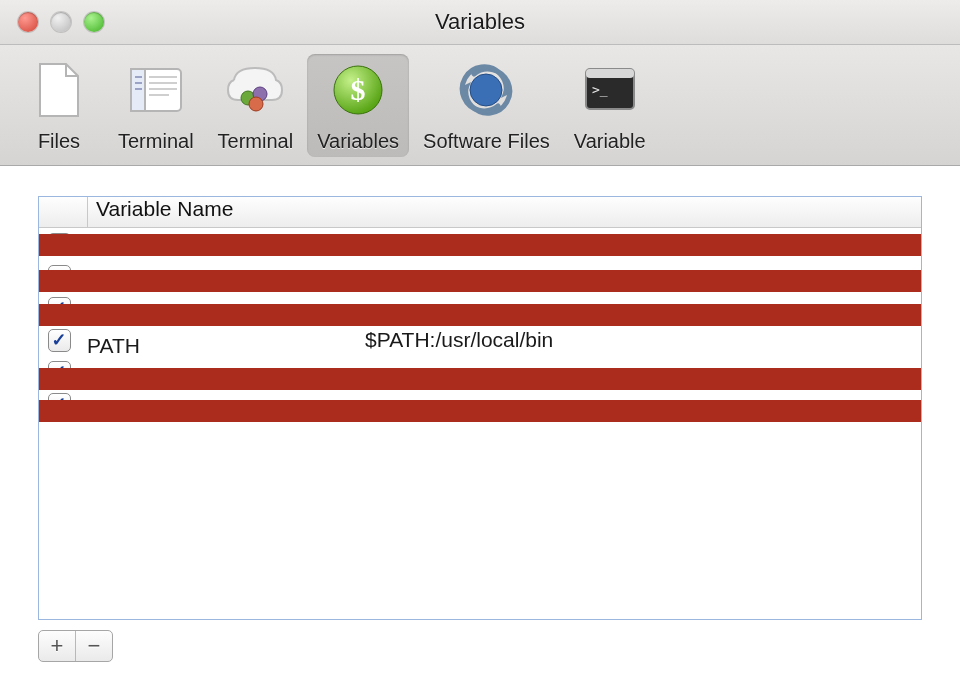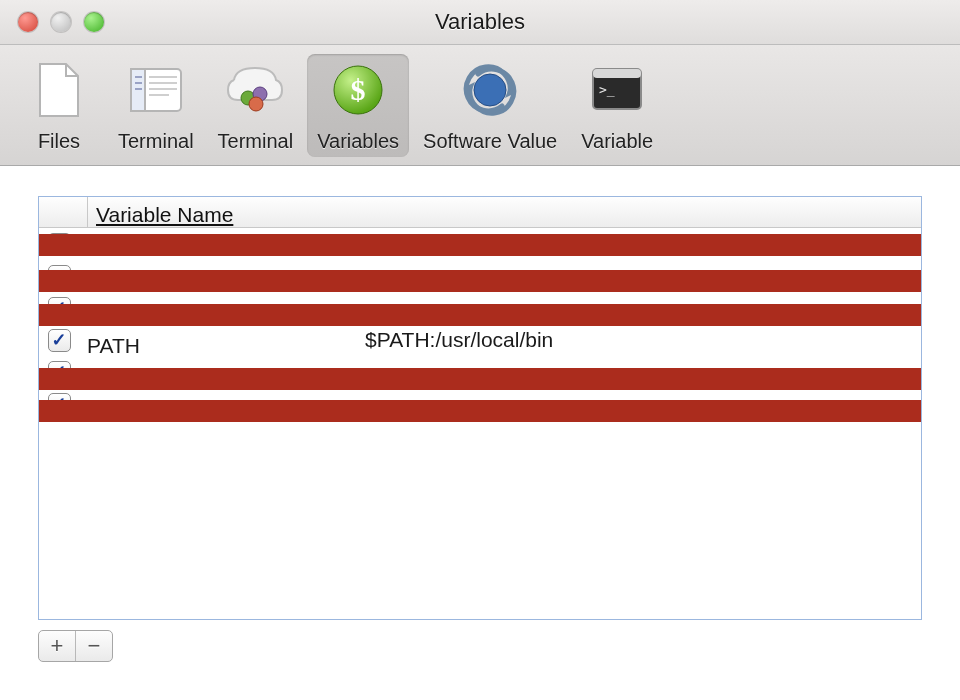--- a/index.html
+++ b/index.html
@@ -103,24 +103,23 @@
     background: linear-gradient(#fefefe, #ededed);
     border-bottom: 1px solid #c8c8c8;
     display: flex;
     align-items: center;
     font-size: 21px;
     color: #111;
   }
   .th {
     height: 100%;
     display: flex;
-    align-items: flex-end;
+    align-items: flex-start;
     padding-left: 8px;
     border-left: 1px solid #c8c8c8;
-    text-decoration: underline;
   }
   .th.check { width: 40px; border-left: none; }
   .th.name  { width: 270px; }
   .th.value { flex: 1; }
   .tbody {
     position: relative;
   }
   .row {
     height: 32px;
     display: flex;
@@ -251,21 +250,21 @@
     <div class="tool">
       <div class="icon">
         <svg width="58" height="56" viewBox="0 0 58 56">
           <circle cx="29" cy="28" r="16" fill="#3b6fb5" stroke="#254d85" stroke-width="1"></circle>
           <path d="M29 28 m-12 -16 a22 22 0 1 1 -8 14" fill="none" stroke="#6b88a5" stroke-width="5" stroke-linecap="round"></path>
           <polygon points="6,24 14,20 10,30" fill="#6b88a5"></polygon>
           <path d="M29 28 m12 16 a22 22 0 1 1 8 -14" fill="none" stroke="#6b88a5" stroke-width="5" stroke-linecap="round"></path>
           <polygon points="52,32 44,36 48,26" fill="#6b88a5"></polygon>
         </svg>
       </div>
-      <div class="tool-label">Software Value</div>
+      <div class="tool-label">Software Files</div>
     </div>
 
     <div class="tool">
       <div class="icon">
         <svg width="54" height="48" viewBox="0 0 54 48">
           <rect x="3" y="3" width="48" height="40" rx="4" fill="#2a2a2a" stroke="#8a8a8a" stroke-width="2"></rect>
           <rect x="3" y="3" width="48" height="9" rx="4" fill="#d8d8d8"></rect>
           <text x="9" y="28" font-size="13" fill="#e9e9e9" font-family="Menlo, monospace">&gt;_</text>
         </svg>
       </div>

